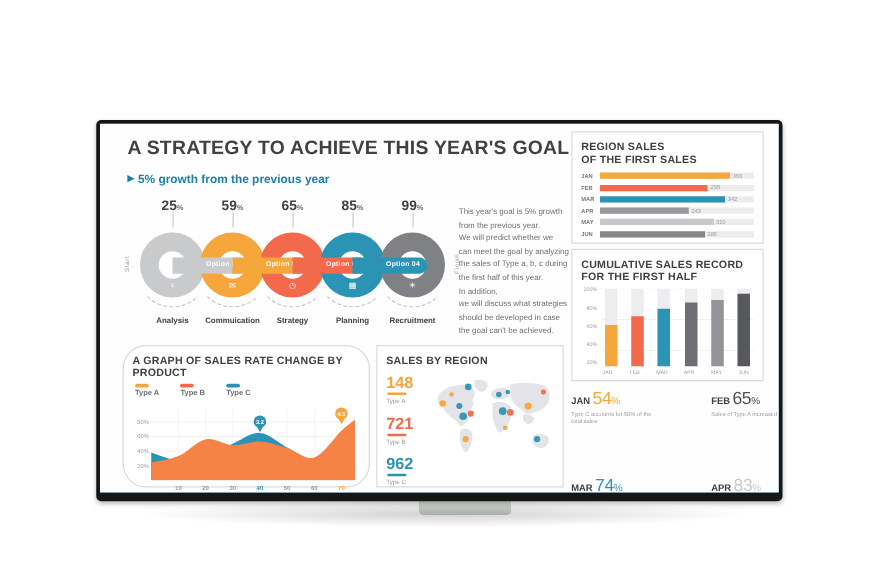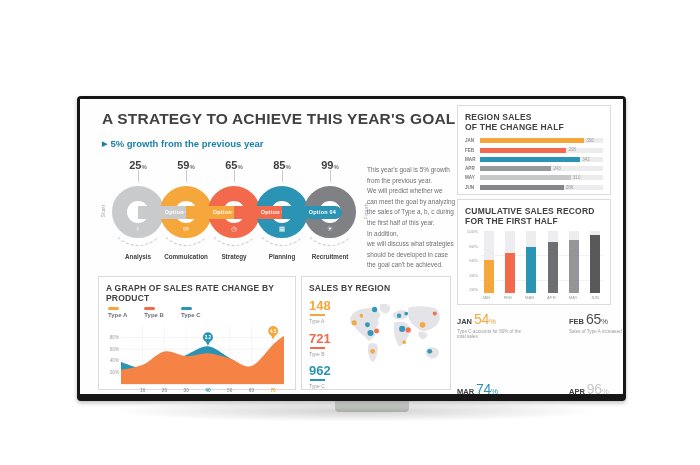--- a/index.html
+++ b/index.html
@@ -34,21 +34,21 @@
   .steplabel{position:absolute;top:98px;width:60px;text-align:center;font-size:6.3px;font-weight:bold;color:#414042;}
   .edgelabel{position:absolute;font-size:5px;color:#9B9C9E;letter-spacing:.5px;transform:rotate(-90deg);}
 
   .desc{position:absolute;left:287px;top:66px;width:100px;}
   .descline{font-size:6.4px;line-height:10.6px;color:#6E6F72;}
 
   .panel{position:absolute;border:1px solid #DBDBDE;background:#fff;box-sizing:border-box;padding:6px 7px;}
   .ptitle{font-size:8.5px;font-weight:bold;color:#414042;letter-spacing:.2px;line-height:10px;}
 
   
-  #panel-product{left:18px;top:177px;width:198px;height:114px;}
+  #panel-product{left:18px;top:177px;width:198px;height:114px;border-radius:19px;}
   .legend{display:flex;gap:17px;margin:4px 0 1px 2px;}
   .lgitem{display:flex;flex-direction:column;}
   .lgdash{width:11px;height:3px;border-radius:2px;margin-bottom:2px;}
   .lglabel{font-size:6px;font-weight:bold;color:#6E6F72;}
 
   
   #panel-region{left:221px;top:177px;width:150px;height:114px;}
   .stats{position:absolute;left:7px;top:22px;}
   .stat{margin-bottom:7.5px;}
   .statval{font-size:13px;font-weight:600;line-height:13px;}
@@ -263,21 +263,21 @@
               <circle cx="63" cy="28" r="2.6" fill="#F26A4B" opacity="0.95"></circle>
               <circle cx="77" cy="23" r="2.8" fill="#F5A73B" opacity="0.95"></circle>
               <circle cx="89" cy="12" r="2" fill="#F26A4B" opacity="0.95"></circle>
               <circle cx="84" cy="49" r="2.4" fill="#2B93B4" opacity="0.95"></circle>
               <circle cx="59" cy="40" r="1.8" fill="#F5A73B" opacity="0.95"></circle>
             </svg></div>
       </div>
 
       <div class="panel" id="panel-monthly">
         <div class="ptitle">REGION SALES</div>
-        <div class="ptitle">OF THE CHANGE HALF</div>
+        <div class="ptitle">OF THE FIRST SALES</div>
         <div class="mbars" id="monthlybars">
             <div class="mrow">
               <div class="mlabel">JAN</div>
               <div class="mtrack">
                 <div class="mfill" style="width: 84.7619%; background: rgb(245, 167, 59);"></div>
                 <span class="mval" style="left: calc(84.7619% + 2px);">356</span>
               </div>
             </div>
             <div class="mrow">
               <div class="mlabel">FEB</div>
@@ -377,21 +377,21 @@
 
           <div class="cell">
             <div>
               <span class="cmon">MAR</span><span class="cpct" style="color: rgb(43, 147, 180);"><span>74</span><span class="cpctsign">%</span></span>
             </div>
             <div class="ccap">Sales of Type C increased the most</div>
           </div>
 
           <div class="cell">
             <div>
-              <span class="cmon">APR</span><span class="cpct" style="color: rgb(199, 200, 202);"><span>96</span><span class="cpctsign">%</span></span>
+              <span class="cmon">APR</span><span class="cpct" style="color: rgb(199, 200, 202);"><span>83</span><span class="cpctsign">%</span></span>
             </div>
             <div class="ccap">Sales of Type B increased the most</div>
           </div>
 
           <div class="cell">
             <div>
               <span class="cmon">MAY</span><span class="cpct" style="color: rgb(122, 95, 165);"><span>61</span><span class="cpctsign">%</span></span>
             </div>
 
           </div>

